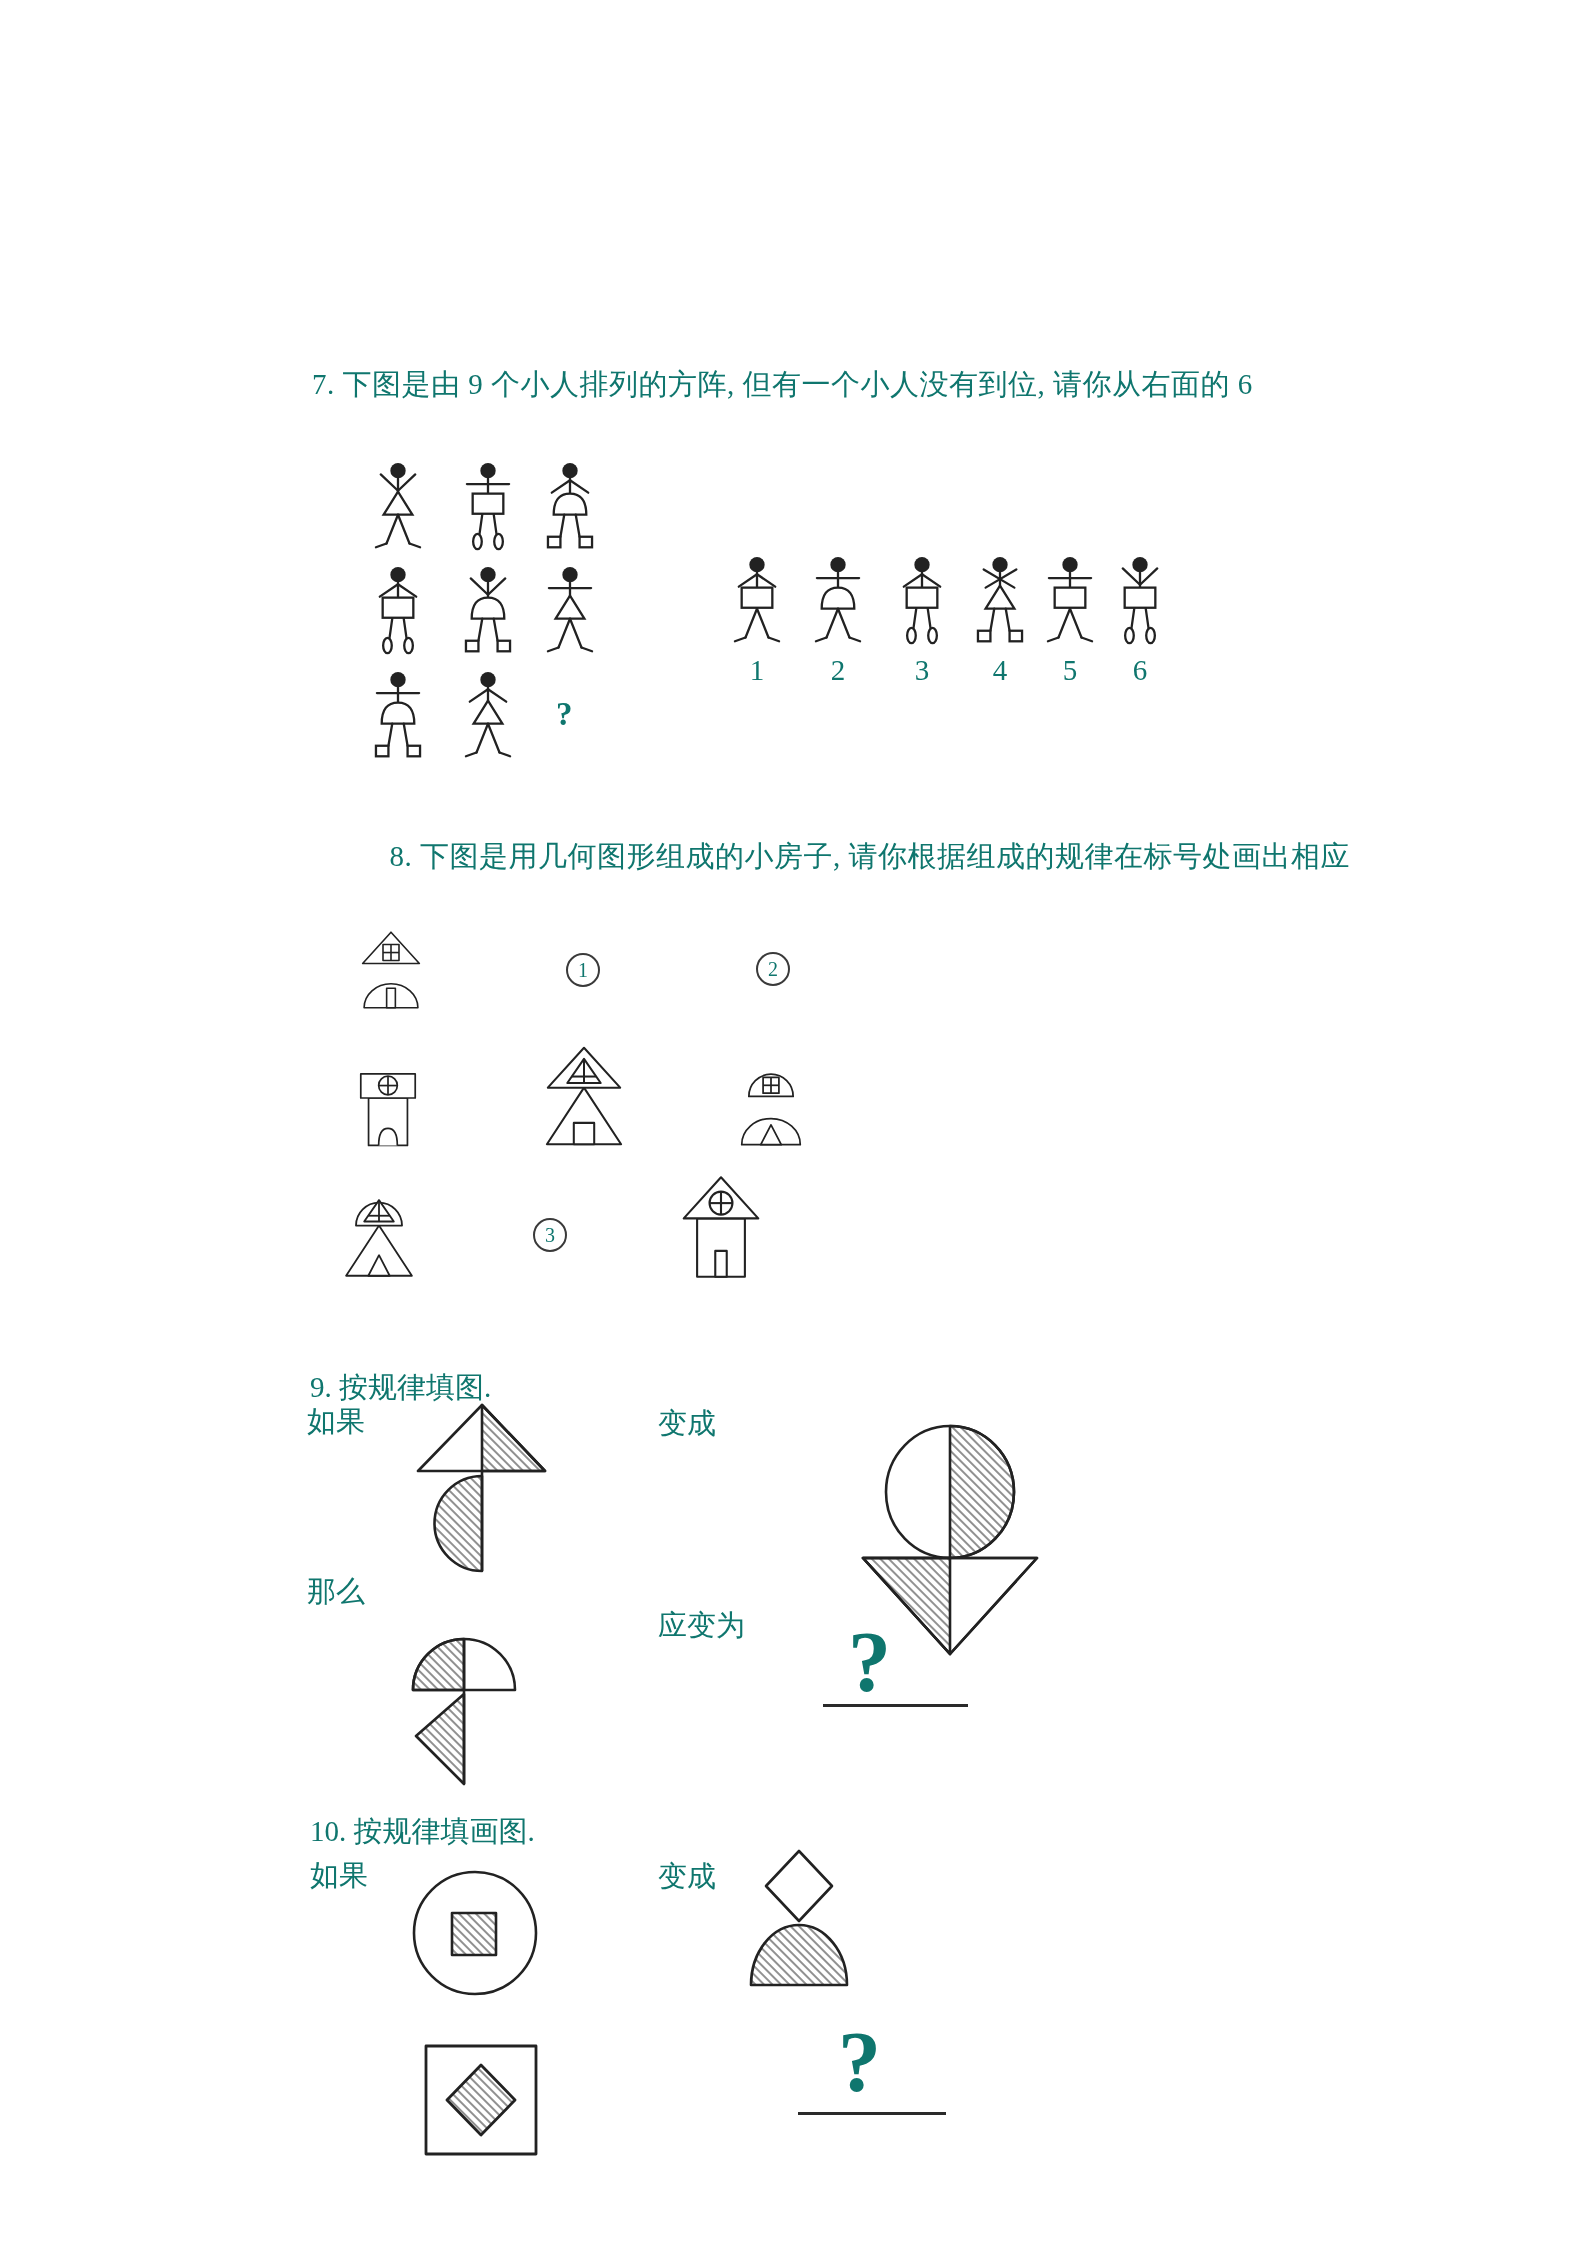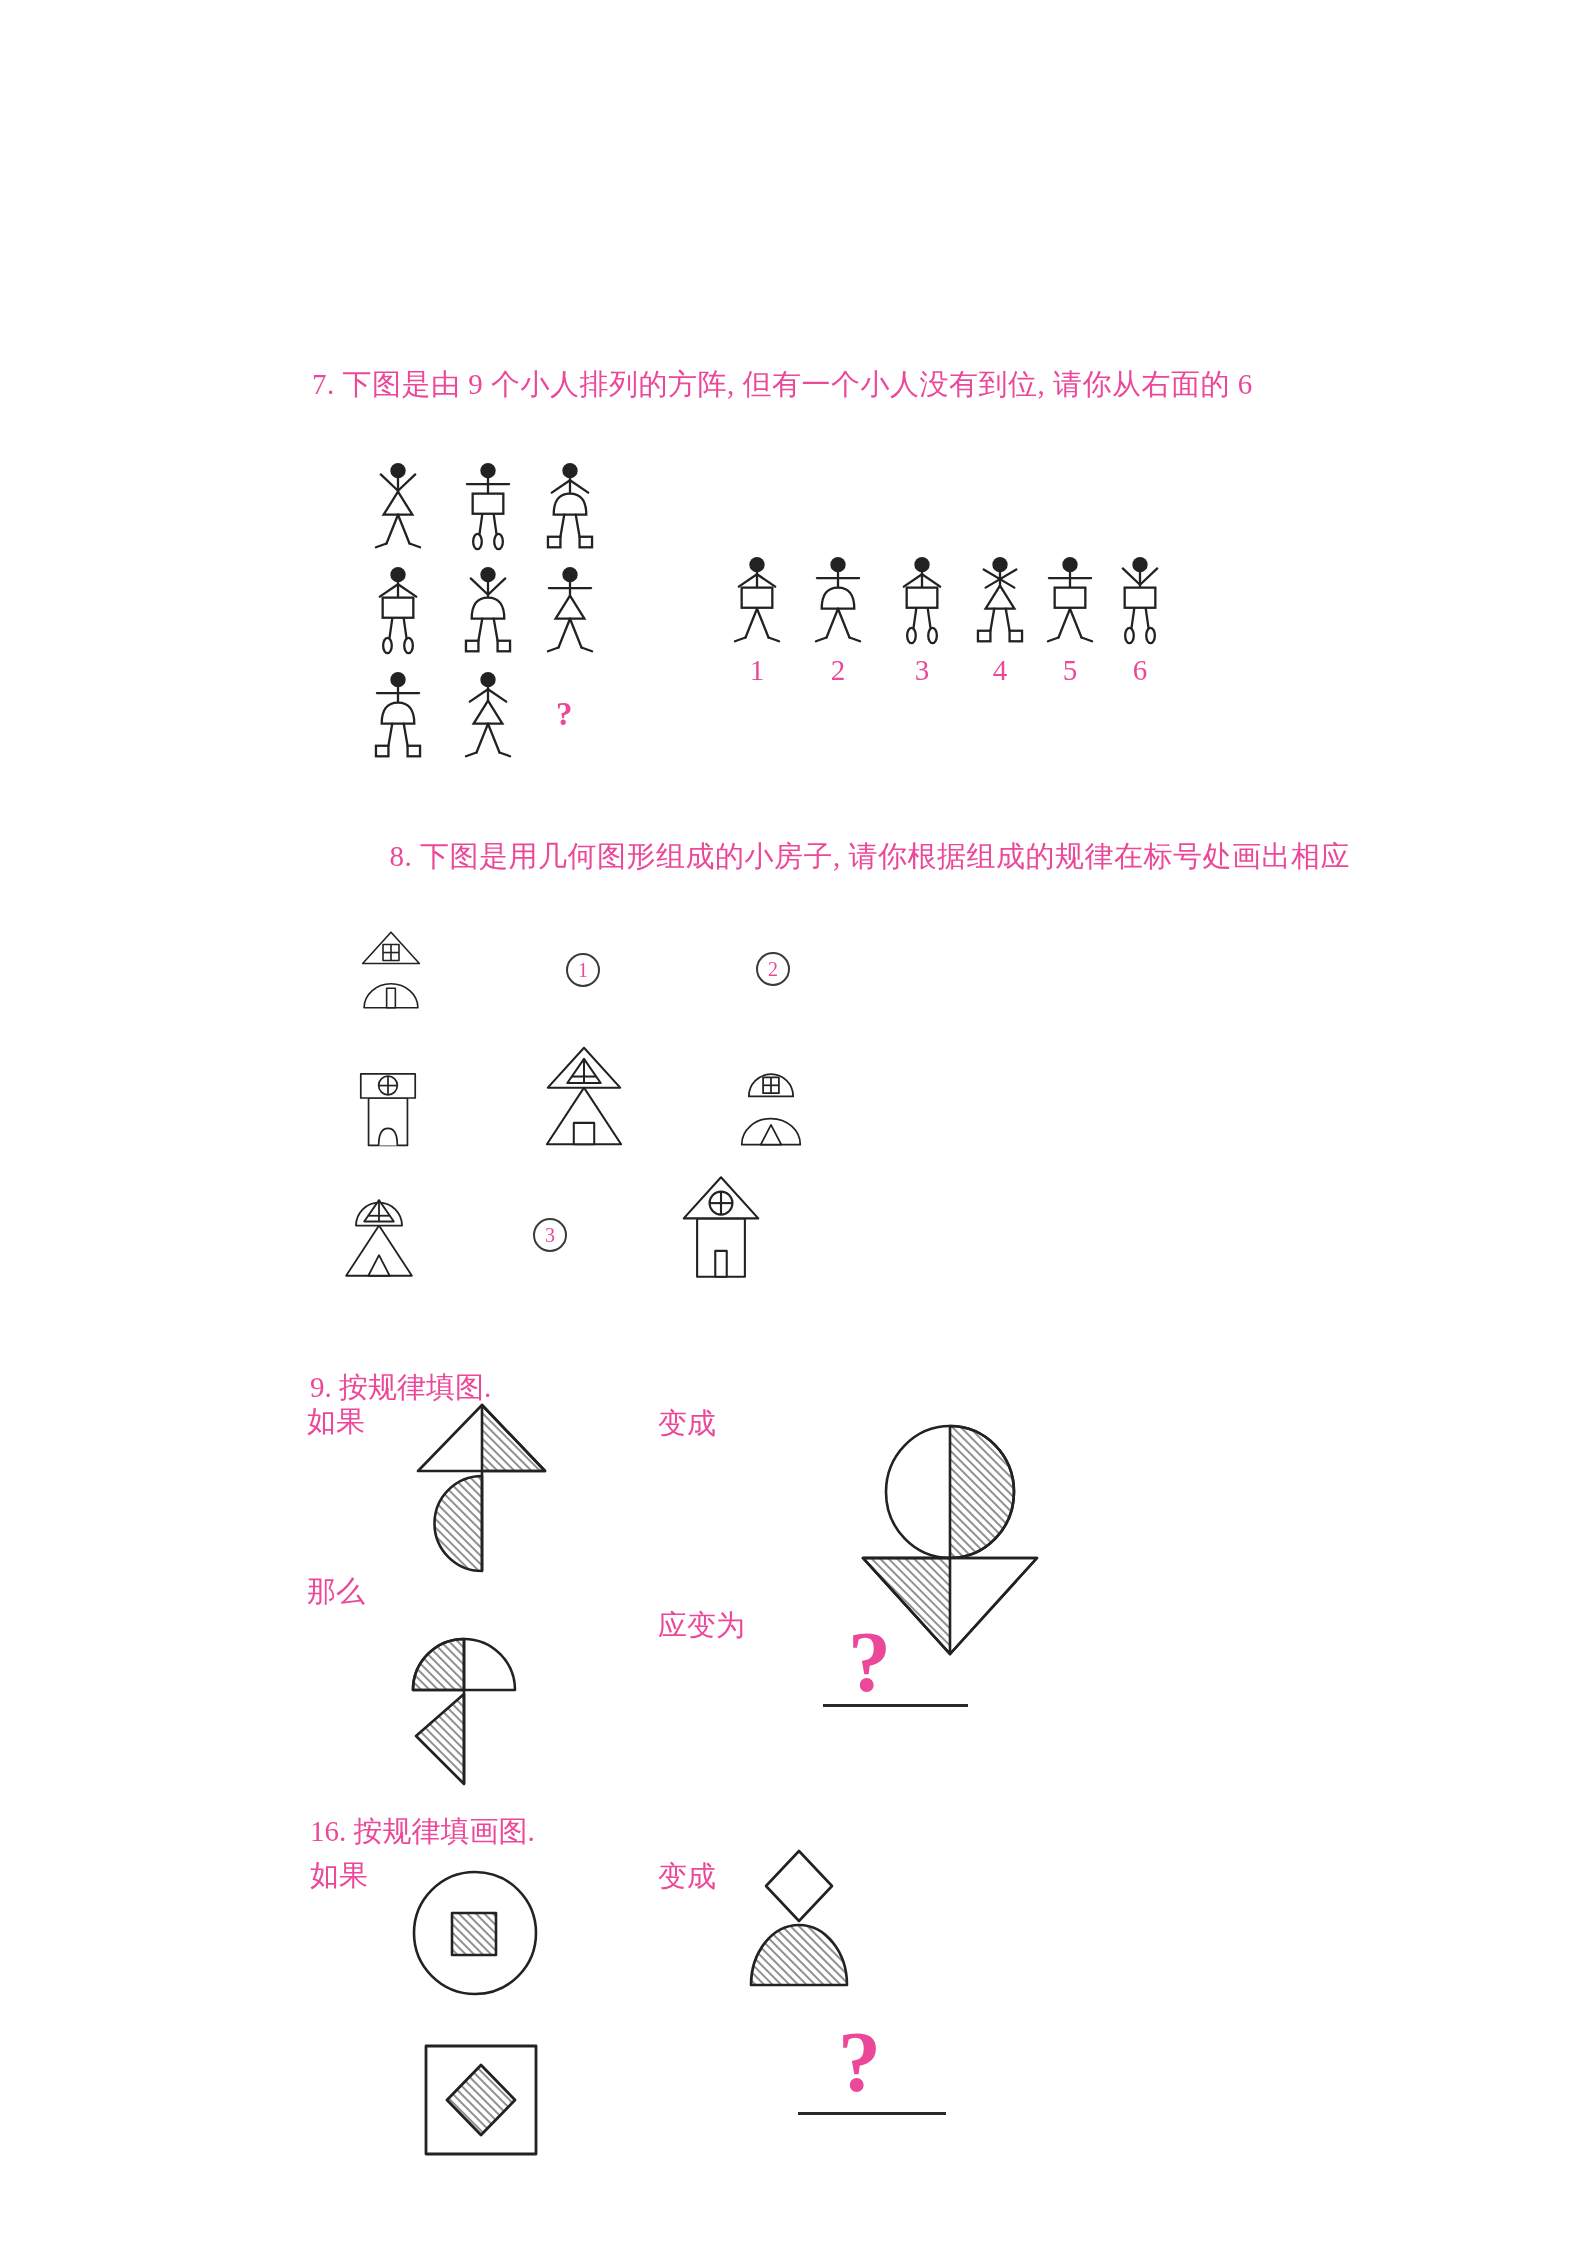--- a/index.html
+++ b/index.html
@@ -1,18 +1,18 @@
 <!DOCTYPE html>
 <html><head>
 <meta charset="utf-8">
 <style>
   html,body{margin:0;padding:0;background:#e8e8e8;}
   #page{
     position:relative;width:1594px;height:2252px;background:#ffffff;
-    font-family:"Liberation Serif","DejaVu Serif",serif;color:#ec4899;
+    font-family:"Liberation Serif","DejaVu Serif",serif;color:#0f766e;
     overflow:hidden;margin:0 auto;
   }
   .para{position:absolute;font-size:29px;line-height:36px;letter-spacing:0.5px;}
   .label{position:absolute;font-size:29px;line-height:34px;}
   .qtitle{position:absolute;font-size:29px;line-height:34px;}
   .blank{display:inline-block;width:74px;border-bottom:2px solid #222;height:26px;vertical-align:baseline;}
   .figure{position:absolute;}
   .figure svg{display:block;width:100%;height:100%;}
   .gridq{position:absolute;font-size:33px;font-weight:bold;font-family:"Liberation Serif",serif;}
   .bigq{position:absolute;font-size:86px;font-weight:bold;line-height:80px;font-family:"Liberation Serif",serif;}
@@ -394,21 +394,21 @@
         <line x1="54" y1="58" x2="54" y2="152"></line>
         <path d="M54,62 L6,104 L54,152 Z" fill="url(#hp)"></path>
       </g>
     </svg>
   </div>
 
   <div class="label" style="left:658px;top:1608px">应变为</div>
   <div class="bigq" style="left:848px;top:1622px">?</div>
   <div class="answer-line" style="left:823px;top:1704px;width:145px"></div>
 
-  <div class="qtitle" style="left:310px;top:1814px">16. 按规律填画图.</div>
+  <div class="qtitle" style="left:310px;top:1814px">10. 按规律填画图.</div>
   <div class="label" style="left:310px;top:1858px">如果</div>
 
   <div class="figure" style="left:410px;top:1869px;width:130px;height:130px">
     <svg viewBox="0 0 130 130">
       <g stroke="#222" stroke-width="2.6" fill="none" stroke-linejoin="round">
         <circle cx="65" cy="64" r="61" fill="#ffffff"></circle>
         <rect x="42" y="44" width="44" height="42" fill="url(#hp)"></rect>
       </g>
     </svg>
   </div>

